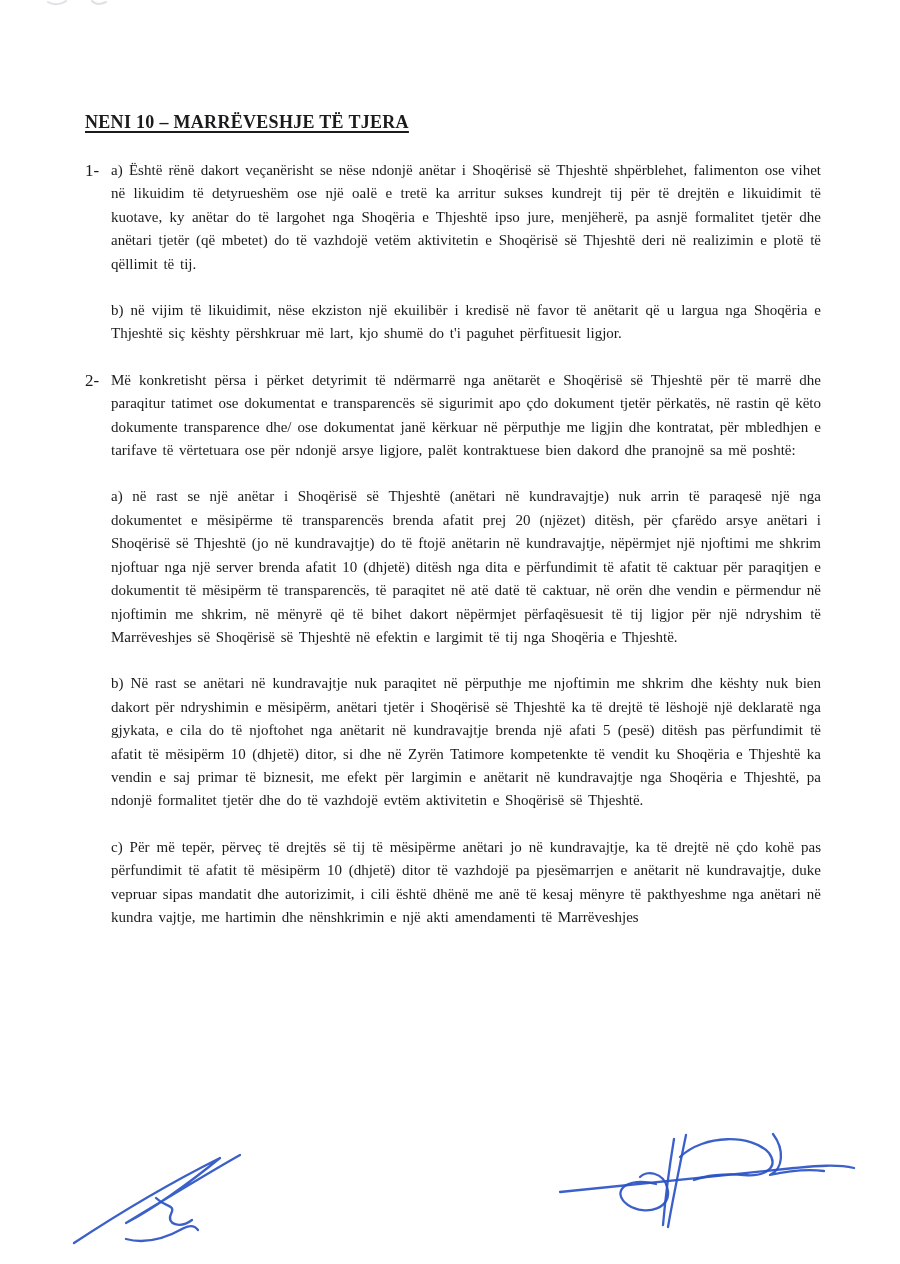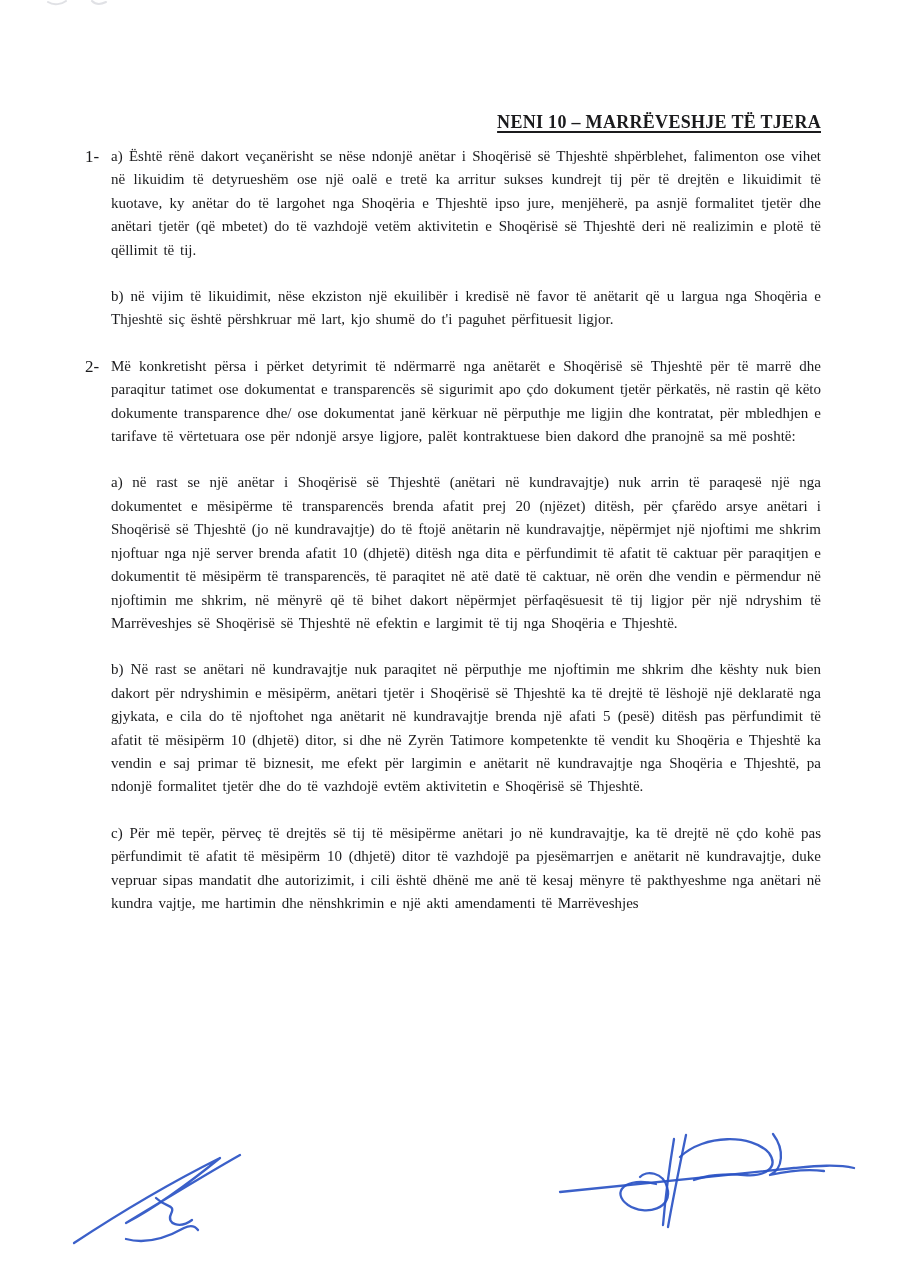--- a/index.html
+++ b/index.html
@@ -20,23 +20,22 @@
     top: 112px;
     width: 736px;
   }
   .doc-title {
     font-size: 18px;
     font-weight: 700;
     letter-spacing: 0.3px;
     text-decoration: underline;
     text-underline-offset: 3px;
     text-decoration-thickness: 1.5px;
-    margin-bottom: 12px;
+    margin-bottom: 26px;
     white-space: nowrap;
-    text-align: right;
   }
   .section {
     display: flex;
     align-items: flex-start;
     margin-bottom: 23px;
   }
   .marker {
     flex: none;
     width: 26px;
     font-size: 17px;
@@ -78,21 +77,21 @@
   </svg>
 
   <div class="content">
 
     <div class="doc-title">NENI 10 – MARRËVESHJE TË TJERA</div>
 
     <div class="section">
       <div class="marker">1-</div>
       <div class="section-body">
         <p class="para">a) Është rënë dakort veçanërisht se nëse ndonjë anëtar i Shoqërisë së Thjeshtë shpërblehet, falimenton ose vihet në likuidim të detyrueshëm ose një oalë e tretë ka arritur sukses kundrejt tij për të drejtën e likuidimit të kuotave, ky anëtar do të largohet nga Shoqëria e Thjeshtë ipso jure, menjëherë, pa asnjë formalitet tjetër dhe anëtari tjetër (që mbetet) do të vazhdojë vetëm aktivitetin e Shoqërisë së Thjeshtë deri në realizimin e plotë të qëllimit të tij.</p>
-        <p class="para">b) në vijim të likuidimit, nëse ekziston një ekuilibër i kredisë në favor të anëtarit që u largua nga Shoqëria e Thjeshtë siç është përshkruar më lart, kjo shumë do t'i paguhet përfituesit ligjor.</p>
+        <p class="para">b) në vijim të likuidimit, nëse ekziston një ekuilibër i kredisë në favor të anëtarit që u largua nga Shoqëria e Thjeshtë siç kështy përshkruar më lart, kjo shumë do t'i paguhet përfituesit ligjor.</p>
       </div>
     </div>
 
     <div class="section">
       <div class="marker">2-</div>
       <div class="section-body">
         <p class="para">Më konkretisht përsa i përket detyrimit të ndërmarrë nga anëtarët e Shoqërisë së Thjeshtë për të marrë dhe paraqitur tatimet ose dokumentat e transparencës së sigurimit apo çdo dokument tjetër përkatës, në rastin që këto dokumente transparence dhe/ ose dokumentat janë kërkuar në përputhje me ligjin dhe kontratat, për mbledhjen e tarifave të vërtetuara ose për ndonjë arsye ligjore, palët kontraktuese bien dakord dhe pranojnë sa më poshtë:</p>
         <p class="para">a) në rast se një anëtar i Shoqërisë së Thjeshtë (anëtari në kundravajtje) nuk arrin të paraqesë një nga dokumentet e mësipërme të transparencës brenda afatit prej 20 (njëzet) ditësh, për çfarëdo arsye anëtari i Shoqërisë së Thjeshtë (jo në kundravajtje) do të ftojë anëtarin në kundravajtje, nëpërmjet një njoftimi me shkrim njoftuar nga një server brenda afatit 10 (dhjetë) ditësh nga dita e përfundimit të afatit të caktuar për paraqitjen e dokumentit të mësipërm të transparencës, të paraqitet në atë datë të caktuar, në orën dhe vendin e përmendur në njoftimin me shkrim, në mënyrë që të bihet dakort nëpërmjet përfaqësuesit të tij ligjor për një ndryshim të Marrëveshjes së Shoqërisë së Thjeshtë në efektin e largimit të tij nga Shoqëria e Thjeshtë.</p>
         <p class="para">b) Në rast se anëtari në kundravajtje nuk paraqitet në përputhje me njoftimin me shkrim dhe kështy nuk bien dakort për ndryshimin e mësipërm, anëtari tjetër i Shoqërisë së Thjeshtë ka të drejtë të lëshojë një deklaratë nga gjykata, e cila do të njoftohet nga anëtarit në kundravajtje brenda një afati 5 (pesë) ditësh pas përfundimit të afatit të mësipërm 10 (dhjetë) ditor, si dhe në Zyrën Tatimore kompetenkte të vendit ku Shoqëria e Thjeshtë ka vendin e saj primar të biznesit, me efekt për largimin e anëtarit në kundravajtje nga Shoqëria e Thjeshtë, pa ndonjë formalitet tjetër dhe do të vazhdojë evtëm aktivitetin e Shoqërisë së Thjeshtë.</p>
         <p class="para">c) Për më tepër, përveç të drejtës së tij të mësipërme anëtari jo në kundravajtje, ka të drejtë në çdo kohë pas përfundimit të afatit të mësipërm 10 (dhjetë) ditor të vazhdojë pa pjesëmarrjen e anëtarit në kundravajtje, duke vepruar sipas mandatit dhe autorizimit, i cili është dhënë me anë të kesaj mënyre të pakthyeshme nga anëtari në kundra vajtje, me hartimin dhe nënshkrimin e një akti amendamenti të Marrëveshjes</p>

